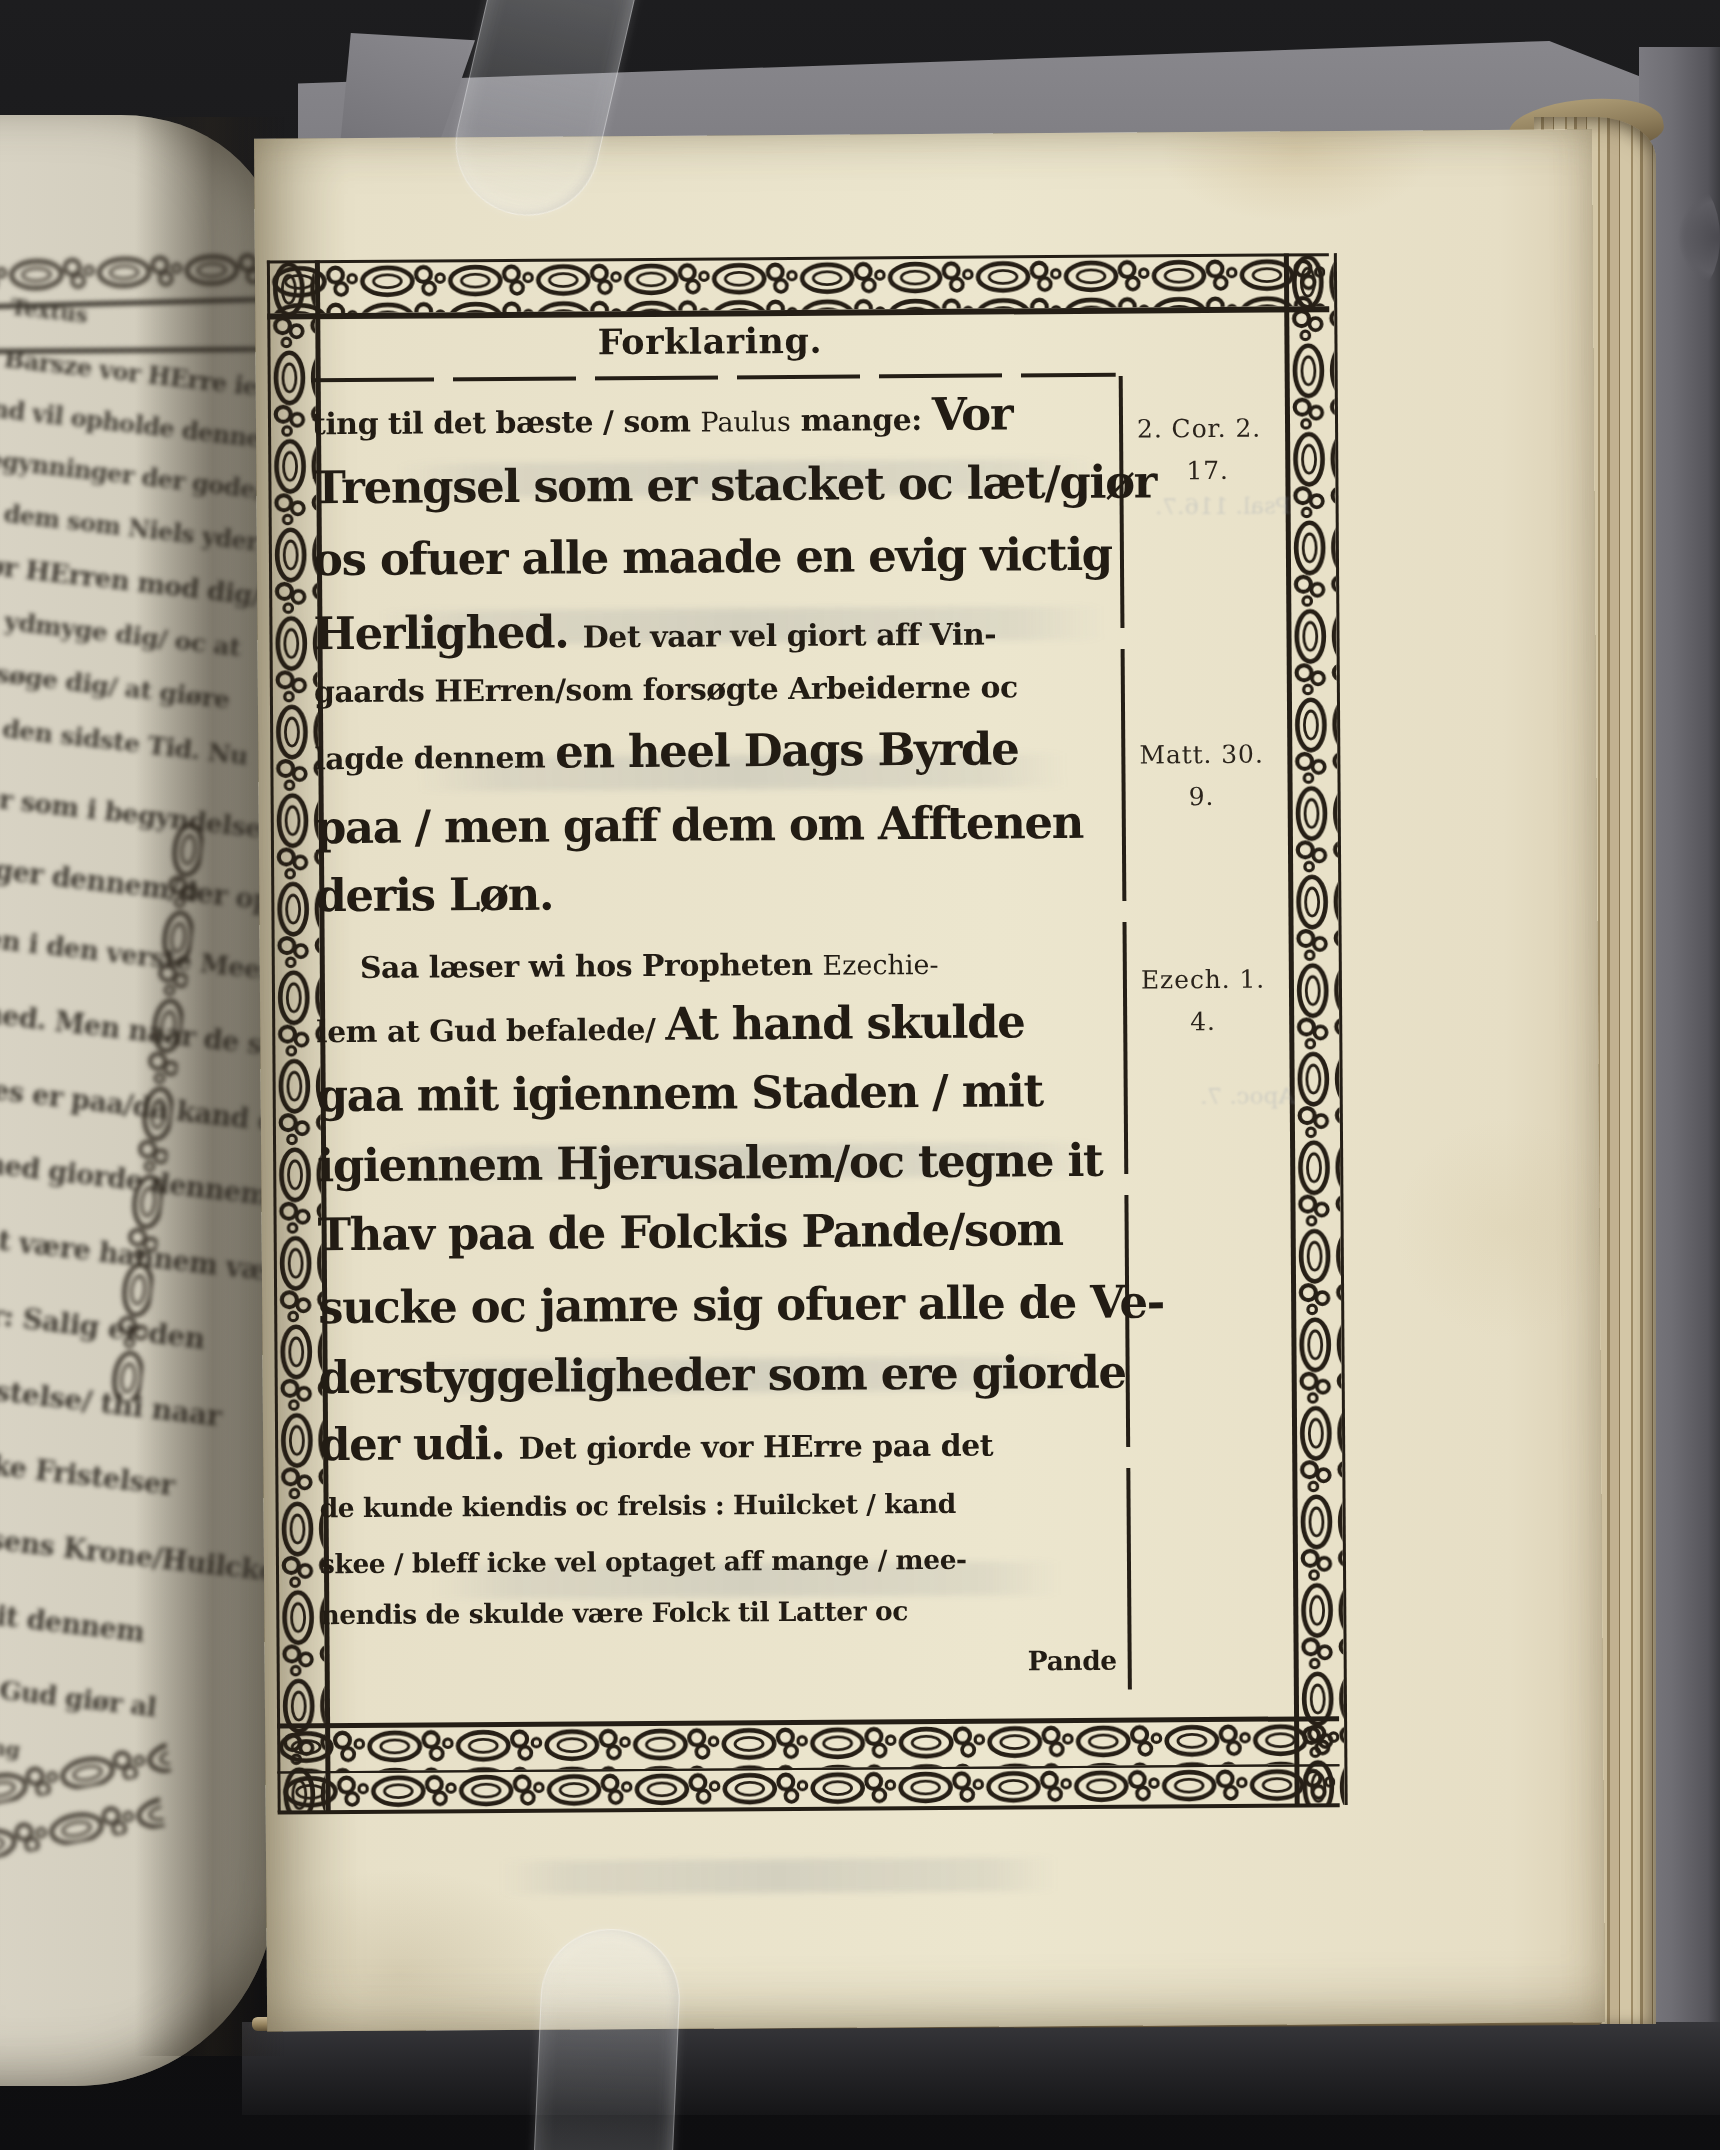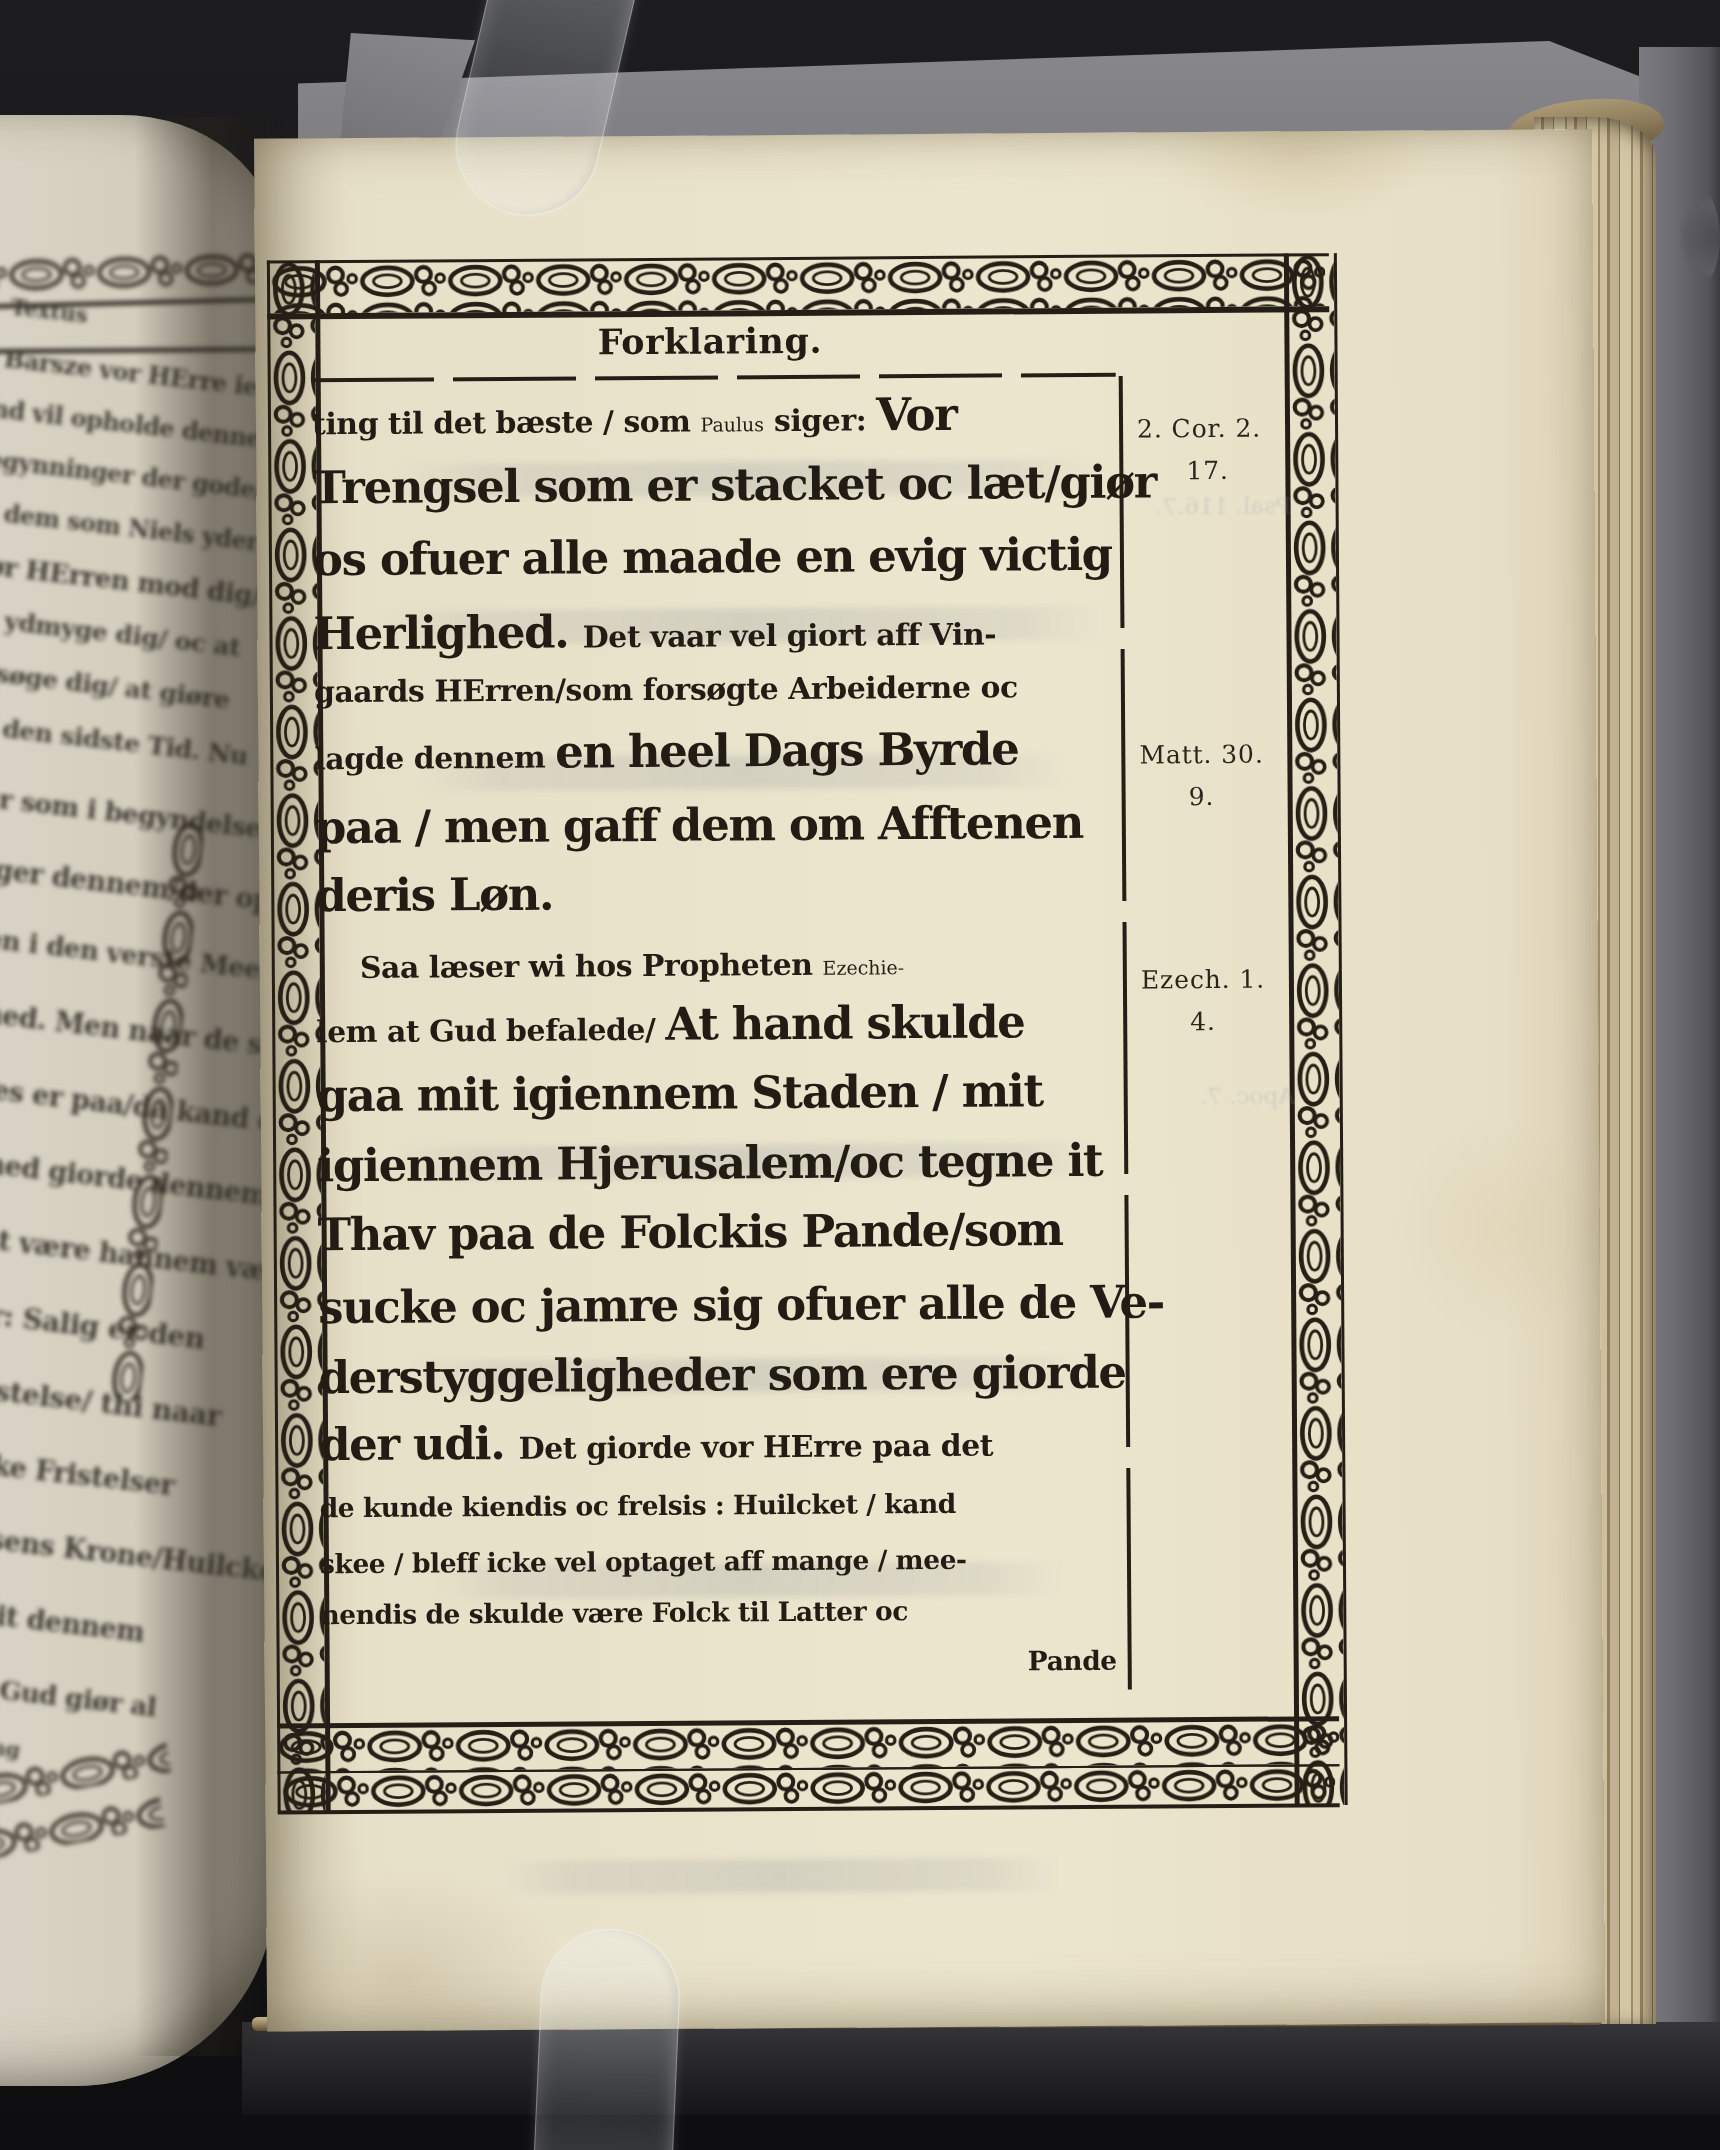--- a/index.html
+++ b/index.html
@@ -75,21 +75,21 @@
   .dash-rule{position:absolute;left:55px;top:240px;width:805px;height:4.2px;
     background:repeating-linear-gradient(90deg,#241e16 0 123px,transparent 123px 142px);}
   .v-rule{position:absolute;left:863px;top:243px;width:3.7px;height:1314px;
     background:repeating-linear-gradient(180deg,#241e16 0 252px,transparent 252px 273px);}
   
   .tline{position:absolute;left:56px;width:796px;white-space:nowrap;}
   .t-right{text-align:right;}
   .seg-bl-lg{font-size:45px;font-weight:bold;letter-spacing:-1.4px;}
   .seg-bl-md{font-size:30px;font-weight:bold;letter-spacing:-0.5px;}
   .seg-bl-sm{font-size:26.6px;font-weight:bold;letter-spacing:-0.5px;}
-  .seg-rm-md{font-size:19px;font-weight:normal;letter-spacing:0;}
+  .seg-rm-md{font-size:27px;font-weight:normal;letter-spacing:0;}
   
   .mnote{position:absolute;left:881px;width:154px;font-size:25px;letter-spacing:0.9px;color:#2b241c;}
   .mnote .l2{display:block;padding-left:49px;margin-top:13px;}
   .mghost{position:absolute;left:876px;width:158px;font-size:23px;color:#99a2b2;opacity:.30;
     transform:scaleX(-1);filter:blur(0.9px);}
   
   .smudge{position:absolute;filter:blur(3.3px);height:34px;
     background:linear-gradient(90deg,transparent,rgba(98,110,128,.10) 12%,rgba(98,110,128,.16) 50%,rgba(98,110,128,.10) 88%,transparent);}
   
   .plexi{position:absolute;z-index:9;
@@ -222,21 +222,21 @@
       <svg viewBox="0 0 2278 80" width="1062" height="37">
           <rect width="100%" height="100%" fill="url(#chainH)"></rect>
         </svg>
     </div>
 
     <div class="page-header">Forklaring.</div>
     <div class="dash-rule"></div>
     <div class="v-rule"></div>
 
     <div id="main-text">
-        <div class="tline" style="top: 254px;"><span class="seg-bl-md">ting til det bæste / som </span><span class="seg-rm-md">Paulus</span><span class="seg-bl-md"> siger: </span><span class="seg-bl-lg">Vor</span></div>
+        <div class="tline" style="top: 254px;"><span class="seg-bl-md">ting til det bæste / som </span><span class="seg-rm-md">Paulus</span><span class="seg-bl-md"> mange: </span><span class="seg-bl-lg">Vor</span></div>
         <div class="tline" style="top: 323px;"><span class="seg-bl-lg">Trengsel som er stacket oc læt/giør</span></div>
         <div class="tline" style="top: 395px;"><span class="seg-bl-lg">os ofuer alle maade en evig victig</span></div>
         <div class="tline" style="top: 469px;"><span class="seg-bl-lg">Herlighed. </span><span class="seg-bl-md">Det vaar vel giort aff Vin-</span></div>
         <div class="tline" style="top: 536px;"><span class="seg-bl-md">gaards HErren/som forsøgte Arbeiderne oc</span></div>
         <div class="tline" style="top: 589px;"><span class="seg-bl-md">lagde dennem </span><span class="seg-bl-lg">en heel Dags Byrde</span></div>
         <div class="tline" style="top: 663px;"><span class="seg-bl-lg">paa / men gaff dem om Afftenen</span></div>
         <div class="tline" style="top: 731px;"><span class="seg-bl-lg">deris Løn.</span></div>
         <div class="tline" style="top: 812px; padding-left: 44px;"><span class="seg-bl-md">Saa læser wi hos Propheten </span><span class="seg-rm-md">Ezechie-</span></div>
         <div class="tline" style="top: 862px;"><span class="seg-bl-md">lem at Gud befalede/ </span><span class="seg-bl-lg">At hand skulde</span></div>
         <div class="tline" style="top: 931px;"><span class="seg-bl-lg">gaa mit igiennem Staden / mit</span></div>

